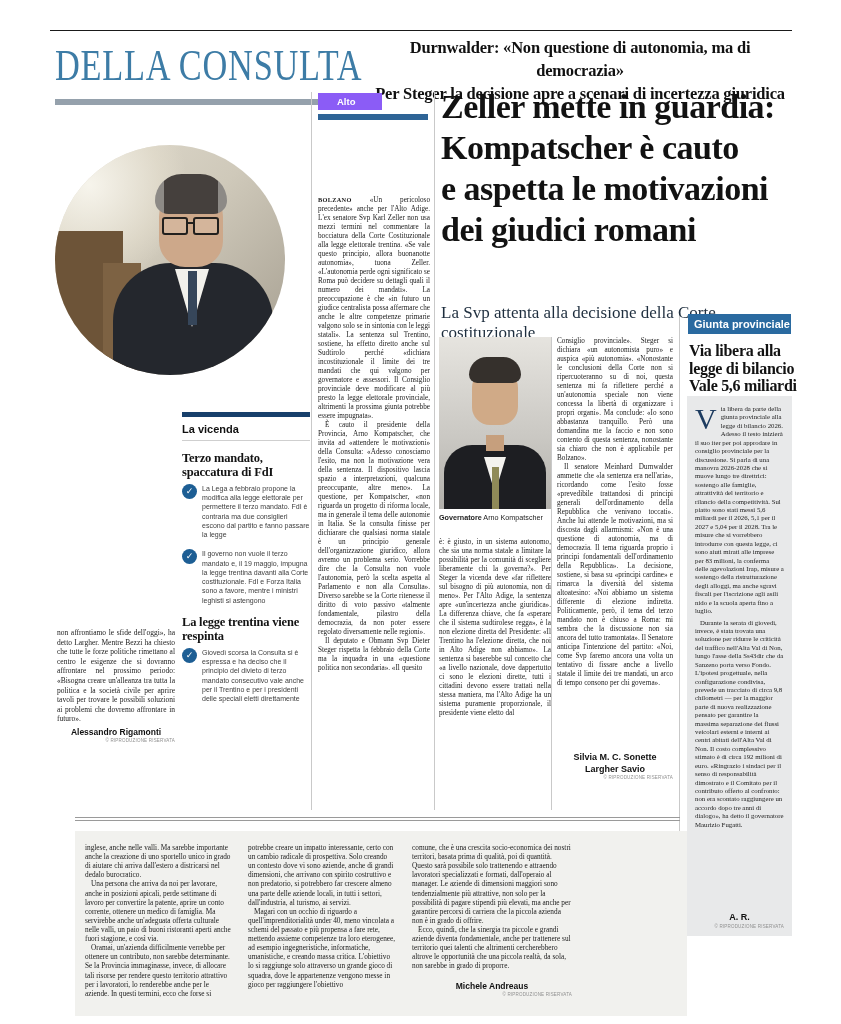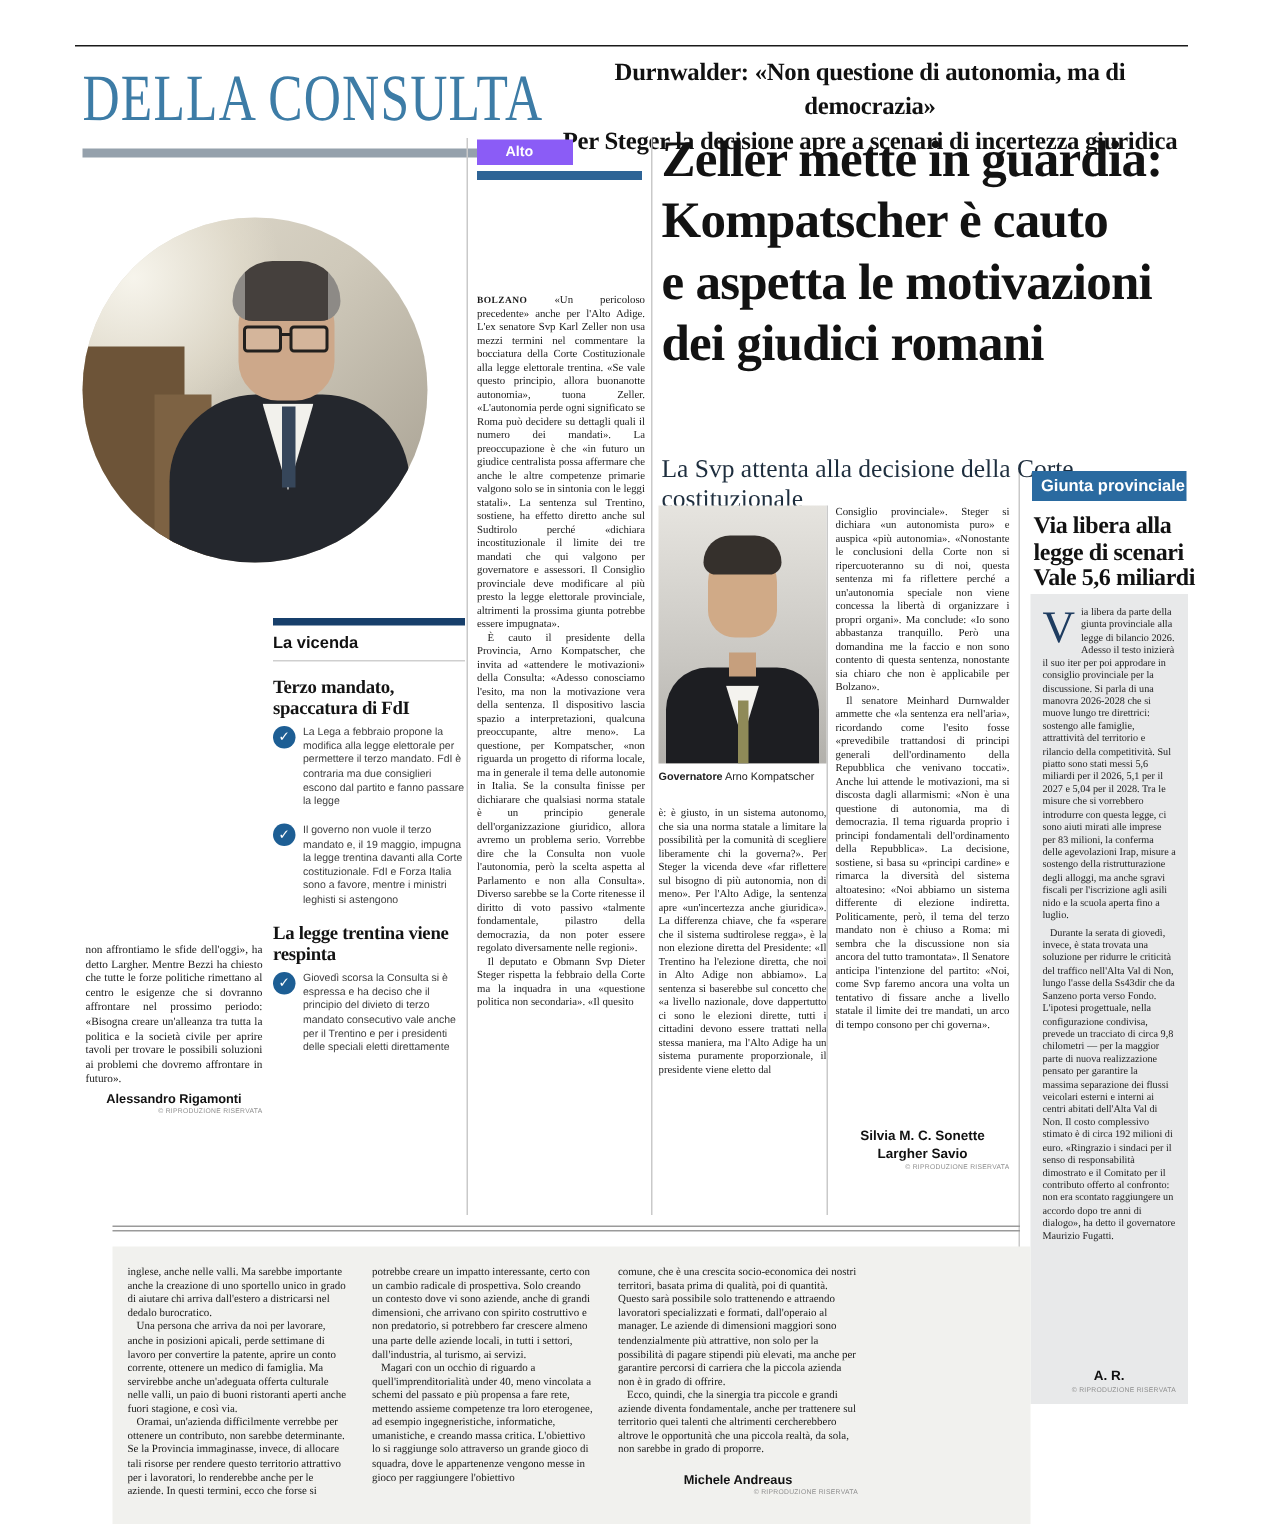--- a/index.html
+++ b/index.html
@@ -241,21 +241,21 @@
 
   <div id="left-col">
     <p style="margin:0">non affrontiamo le sfide dell'oggi», ha detto Largher. Mentre Bezzi ha chiesto che tutte le forze politiche rimettano al centro le esigenze che si dovranno affrontare nel prossimo periodo: «Bisogna creare un'alleanza tra tutta la politica e la società civile per aprire tavoli per trovare le possibili soluzioni ai problemi che dovremo affrontare in futuro».</p>
     <div class="byline">Alessandro Rigamonti</div>
     <div class="credit">© RIPRODUZIONE RISERVATA</div>
   </div>
 
   <div id="giunta-tag">Giunta provinciale</div>
   <div id="giunta-title">
     <div>Via libera alla</div>
-    <div>legge di scenari</div>
+    <div>legge di bilancio</div>
     <div>Vale 5,6 miliardi</div>
   </div>
   <div id="giunta-box">
     <div class="flow">
       <p><span class="dropcap">V</span><span>ia libera da parte della giunta provinciale alla legge di bilancio 2026. Adesso il testo inizierà il suo iter per poi approdare in consiglio provinciale per la discussione. Si parla di una manovra 2026-2028 che si muove lungo tre direttrici: sostengo alle famiglie, attrattività del territorio e rilancio della competitività. Sul piatto sono stati messi 5,6 miliardi per il 2026, 5,1 per il 2027 e 5,04 per il 2028. Tra le misure che si vorrebbero introdurre con questa legge, ci sono aiuti mirati alle imprese per 83 milioni, la conferma delle agevolazioni Irap, misure a sostengo della ristrutturazione degli alloggi, ma anche sgravi fiscali per l'iscrizione agli asili nido e la scuola aperta fino a luglio.</span></p>
       <p>Durante la serata di giovedì, invece, è stata trovata una soluzione per ridurre le criticità del traffico nell'Alta Val di Non, lungo l'asse della Ss43dir che da Sanzeno porta verso Fondo. L'ipotesi progettuale, nella configurazione condivisa, prevede un tracciato di circa 9,8 chilometri — per la maggior parte di nuova realizzazione pensato per garantire la massima separazione dei flussi veicolari esterni e interni ai centri abitati dell'Alta Val di Non. Il costo complessivo stimato è di circa 192 milioni di euro. «Ringrazio i sindaci per il senso di responsabilità dimostrato e il Comitato per il contributo offerto al confronto: non era scontato raggiungere un accordo dopo tre anni di dialogo», ha detto il governatore Maurizio Fugatti.</p>
     </div>
     <div class="byline-wrap">
       <div class="byline">A. R.</div>
       <div class="credit">© RIPRODUZIONE RISERVATA</div>

